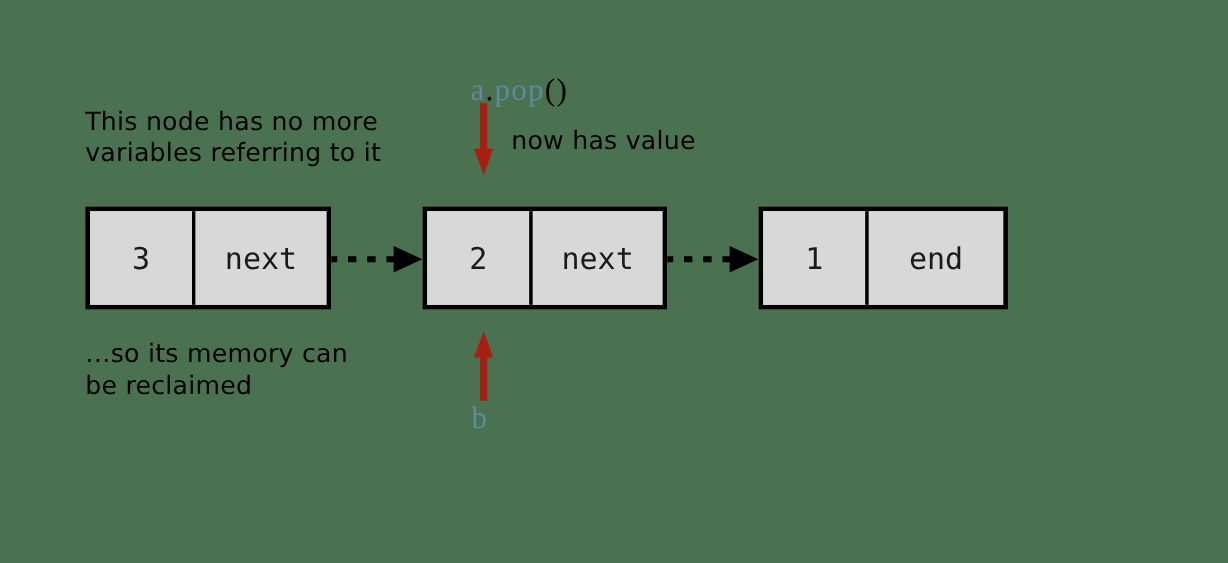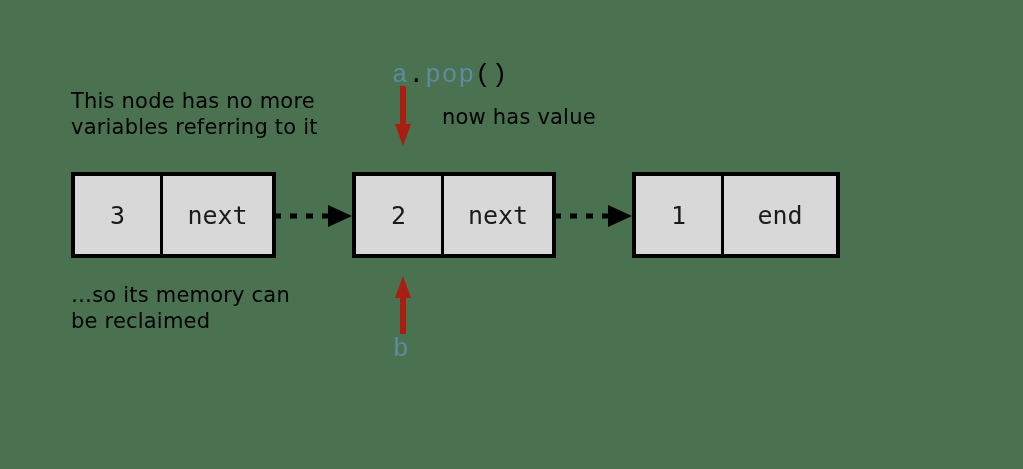--- a/index.html
+++ b/index.html
@@ -27,21 +27,21 @@
     font-size: 21px;
     font-weight: 400;
     line-height: 26px;
     letter-spacing: 0.2px;
     white-space: pre;
   }
 
   
   .varlabel {
     position: absolute;
-    font-family: Liberation Mono, monospace;
+    font-family: Liberation Serif, serif;
     font-size: 26px;
     letter-spacing: 1px;
     white-space: pre;
   }
   .varlabel .ident { color: #5f8ba0; }
   .varlabel .punct { color: #000000; }
 
   
   .node {
     position: absolute;
@@ -97,21 +97,21 @@
 <body>
 
 <div id="canvas">
 
   <div class="note" style="left:71px; top:282px;">…so its memory can
 be reclaimed</div>
 
   <div class="note" style="left:71px; top:88px;">This node has no more
 variables referring to it</div>
 
-  <div class="note" style="left:442px; top:104px;">now has value</div>
+  <div class="note" style="left:426px; top:104px;">now has value</div>
 
   <div class="varlabel" style="left:392px; top:60px;"><span class="ident">a</span><span class="punct">.</span><span class="ident">pop</span><span class="punct">()</span></div>
 
   <div class="varlabel" style="left:393px; top:334px;"><span class="ident">b</span></div>
 
   <div class="pointer-arrow" style="left:392px; top:86px;">
     <svg width="22" height="62" viewBox="0 0 22 62">
       <line x1="11" y1="0" x2="11" y2="44" stroke="#aa1e12" stroke-width="6"></line>
       <polygon points="11,60 3,38 19,38" fill="#aa1e12"></polygon>
     </svg>

